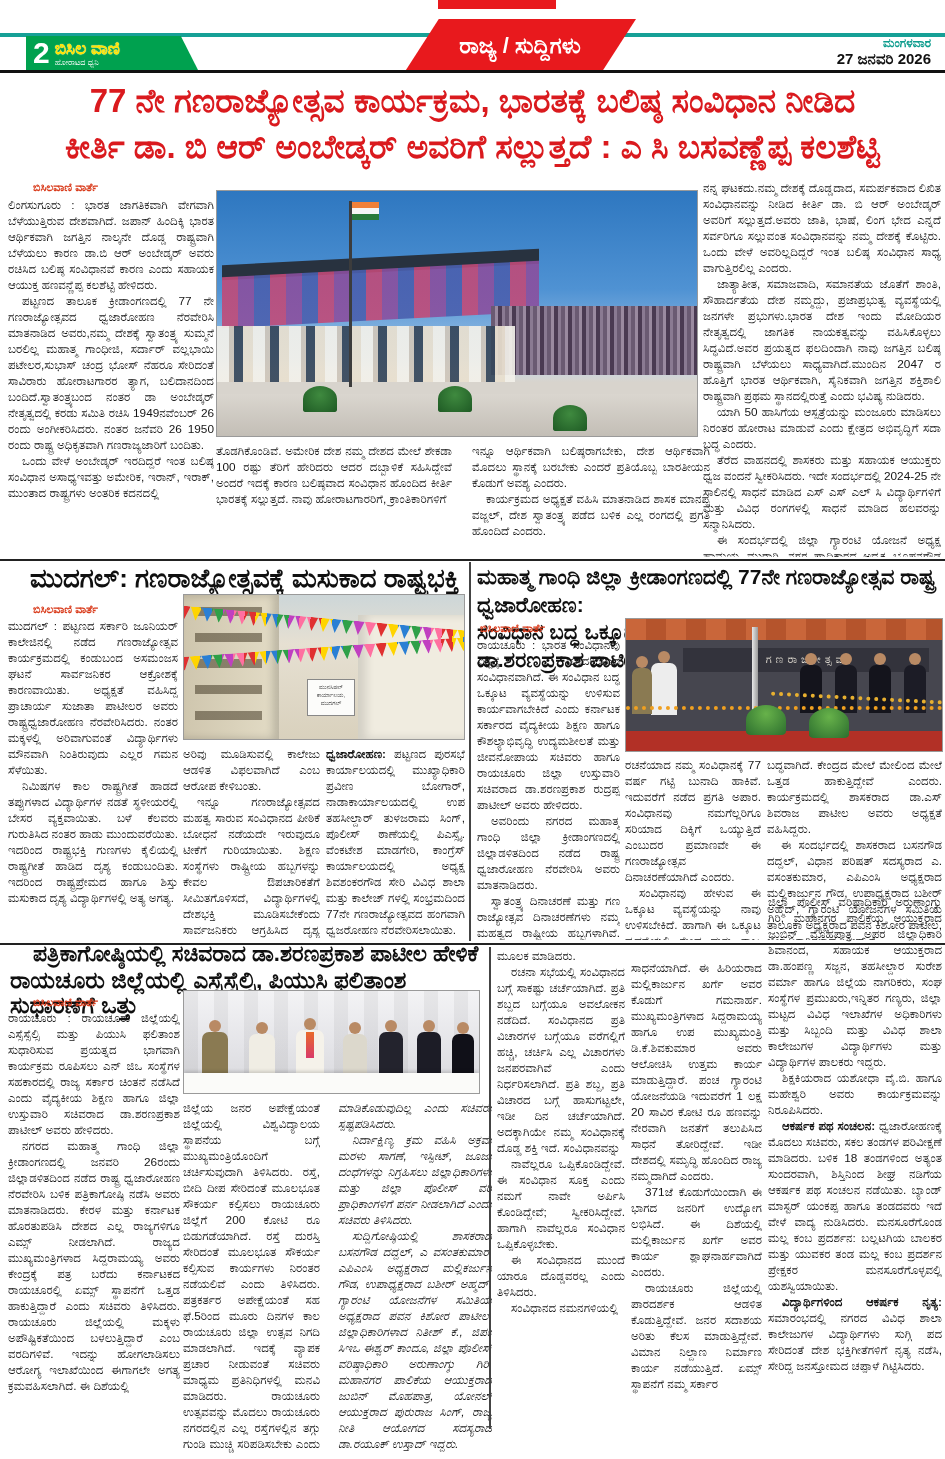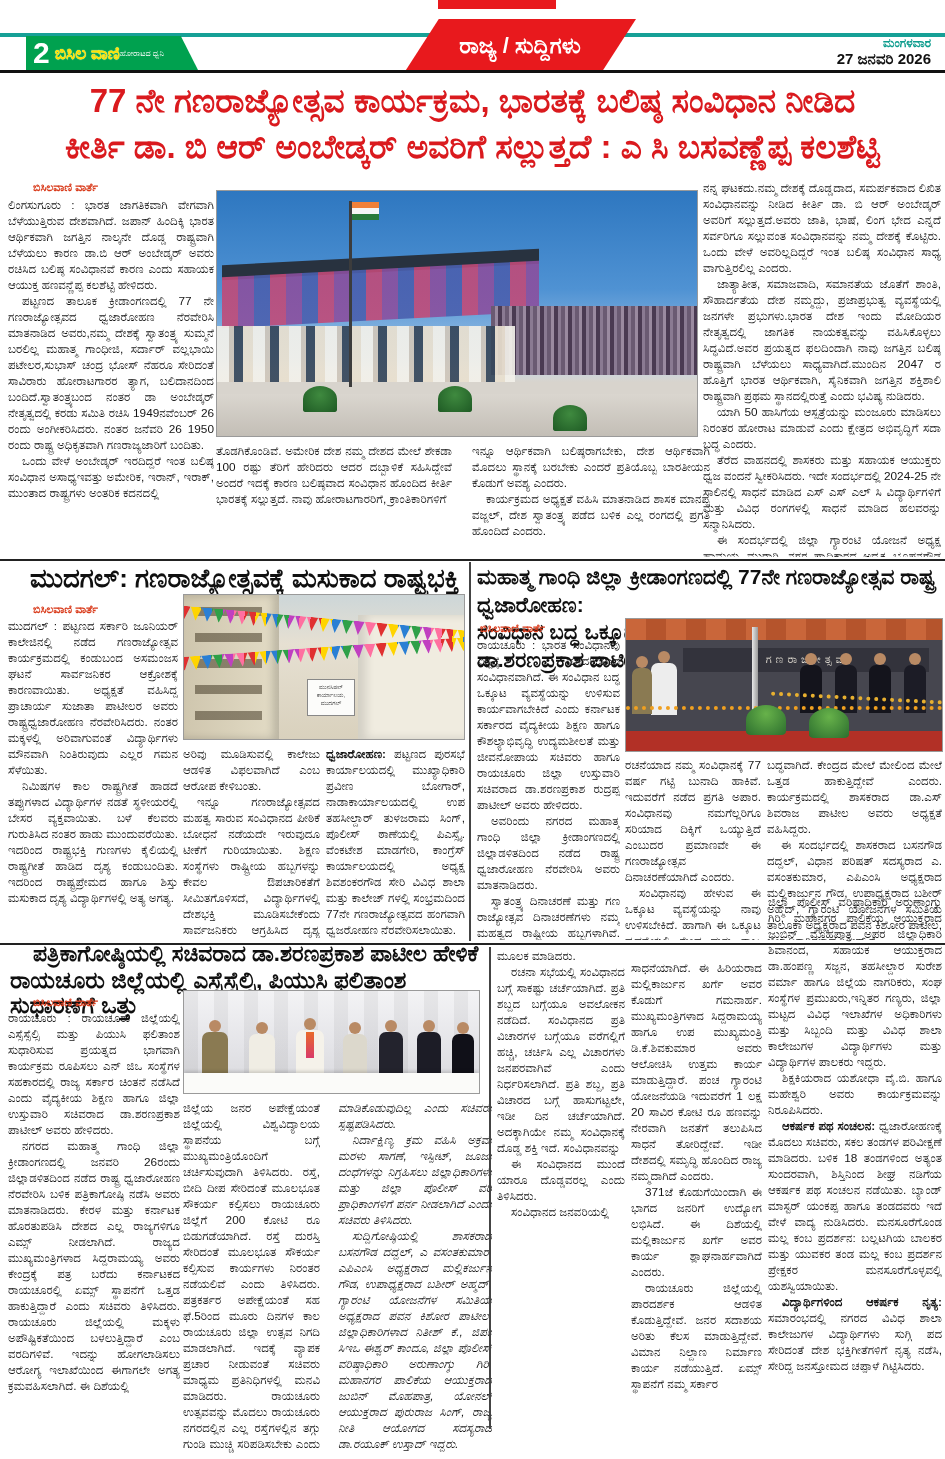--- a/index.html
+++ b/index.html
@@ -11,21 +11,21 @@
   }
   
   .teal-bar{position:absolute;left:0;top:33px;width:945px;height:4px;background:#16a096;}
   .red-sliver{position:absolute;left:438px;top:0;width:118px;height:9px;background:#e8191d;}
   .masthead-shape{
     position:absolute;left:26px;top:36px;width:172px;height:34px;background:#00a14f;
     clip-path:polygon(0 0,90% 0,100% 100%,0 100%);
     display:flex;align-items:center;padding-left:7px;gap:5px;
   }
   .page-num{font-size:30px;font-weight:bold;color:#fff;line-height:1;}
-  .mast-stack{display:flex;flex-direction:row;align-items:center;line-height:1;}
+  .mast-stack{display:flex;flex-direction:column;line-height:1;}
   .mast-title{font-size:17px;font-weight:bold;color:#ffe400;text-shadow:0 0 1px #fff;}
   .mast-tag{font-size:8px;color:#ffffff;margin-top:2px;}
   .section-banner{
     position:absolute;left:404px;top:19px;width:232px;height:54px;background:#e8191d;
     clip-path:polygon(15% 0,100% 0,85% 100%,0 100%);
     display:flex;align-items:center;justify-content:center;
   }
   .section-banner span{color:#fff;font-weight:bold;font-size:22px;}
   .dateblock{position:absolute;right:14px;top:36px;text-align:right;line-height:1.2;}
   .day{color:#0f9d8e;font-weight:bold;font-size:12px;}
@@ -299,22 +299,23 @@
       <p class="para">ಮಾಡಿಕೊಡುವುದಿಲ್ಲ ಎಂದು ಸಚಿವರು ಸ್ಪಷ್ಟಪಡಿಸಿದರು.</p>
       <p class="para">ನಿರ್ದಾಕ್ಷಿಣ್ಯ ಕ್ರಮ ವಹಿಸಿ ಅಕ್ರಮ ಮರಳು ಸಾಗಣೆ, ಇಸ್ಪೀಟ್, ಜೂಜು ದಂಧೆಗಳನ್ನು ನಿಗ್ರಹಿಸಲು ಜಿಲ್ಲಾಧಿಕಾರಿಗಳು ಮತ್ತು ಜಿಲ್ಲಾ ಪೊಲೀಸ್ ವರಿ ಪ್ರಾಧಿಕಾಂಗಳಿಗೆ ಪರ್ನ ನೀಡಲಾಗಿದೆ ಎಂದು ಸಚಿವರು ತಿಳಿಸಿದರು.</p>
       <p class="para">ಸುದ್ದಿಗೋಷ್ಠಿಯಲ್ಲಿ ಶಾಸಕರಾದ ಬಸನಗೌಡ ದದ್ದಲ್, ಎ ವಸಂತಕುಮಾರ, ಎಪಿಎಂಸಿ ಅಧ್ಯಕ್ಷರಾದ ಮಲ್ಲಿಕರ್ಜುನ ಗೌಡ, ಉಪಾಧ್ಯಕ್ಷರಾದ ಬಶೀರ್ ಅಹ್ಮದ್, ಗ್ಯಾರಂಟಿ ಯೋಜನೆಗಳ ಸಮಿತಿಯ ಅಧ್ಯಕ್ಷರಾದ ಪವನ ಕಿಶೋರ ಪಾಟೀಲ, ಜಿಲ್ಲಾಧಿಕಾರಿಗಳಾದ ನಿತೀಶ್ ಕೆ., ಜಿಪಂ ಸಿಇಒ ಈಶ್ವರ್ ಕಾಂದೂ, ಜಿಲ್ಲಾ ಪೊಲೀಸ್ ವರಿಷ್ಠಾಧಿಕಾರಿ ಅರುಣಾಂಗ್ಶು ಗಿರಿ, ಮಹಾನಗರ ಪಾಲಿಕೆಯ ಆಯುಕ್ತರಾದ ಜುಬಿನ್ ಮೊಹಪಾತ್ರ, ಯೋನಲ್ ಆಯುಕ್ತರಾದ ಪುರುರಾಜ ಸಿಂಗ್, ರಾಜ್ಯ ನೀತಿ ಆಯೋಗದ ಸದಸ್ಯರಾದ ಡಾ.ರಯೂಕ್ ಉಸ್ತಾದ್ ಇದ್ದರು.</p>
     </div>
 
   <div class="vr" style="left:489px;top:947px;height:482px;"></div>
 
   <div class="col" style="left:497px;top:948px;width:128px;height:508px;">
       <p class="para">ಮೂಲಕ ಮಾಡಿದರು.</p>
       <p class="para">ರಚನಾ ಸಭೆಯಲ್ಲಿ ಸಂವಿಧಾನದ ಬಗ್ಗೆ ಸಾಕಷ್ಟು ಚರ್ಚೆಯಾಗಿದೆ. ಪ್ರತಿ ಶಬ್ದದ ಬಗ್ಗೆಯೂ ಅವಲೋಕನ ನಡೆದಿದೆ. ಸಂವಿಧಾನದ ಪ್ರತಿ ವಿಚಾರಗಳ ಬಗ್ಗೆಯೂ ವರೆಗಲ್ಲಿಗೆ ಹಚ್ಚಿ, ಚರ್ಚಿಸಿ ಎಲ್ಲ ವಿಚಾರಗಳು ಜನಪರವಾಗಿವೆ ಎಂದು ನಿರ್ಧರಿಸಲಾಗಿದೆ. ಪ್ರತಿ ಶಬ್ದ, ಪ್ರತಿ ವಿಚಾರದ ಬಗ್ಗೆ ಹಾಸುಗಟ್ಟಲೇ, ಇಡೀ ದಿನ ಚರ್ಚೆಯಾಗಿದೆ. ಅದಕ್ಕಾಗಿಯೇ ನಮ್ಮ ಸಂವಿಧಾನಕ್ಕೆ ದೊಡ್ಡ ಶಕ್ತಿ ಇದೆ. ಸಂವಿಧಾನವನ್ನು</p>
+      <p class="para">ನಾವೆಲ್ಲರೂ ಒಪ್ಪಿಕೊಂಡಿದ್ದೇವೆ. ಈ ಸಂವಿಧಾನ ಸೂಕ್ತ ಎಂದು ನಮಗೆ ನಾವೇ ಅರ್ಪಿಸಿ ಕೊಂಡಿದ್ದೇವೆ; ಸ್ವೀಕರಿಸಿದ್ದೇವೆ. ಹಾಗಾಗಿ ನಾವೆಲ್ಲರೂ ಸಂವಿಧಾನ ಒಪ್ಪಿಕೊಳ್ಳಬೇಕು.</p>
       <p class="para">ಈ ಸಂವಿಧಾನದ ಮುಂದೆ ಯಾರೂ ದೊಡ್ಡವರಲ್ಲ ಎಂದು ತಿಳಿಸಿದರು.</p>
-      <p class="para">ಸಂವಿಧಾನದ ಜನವರಿಯಲ್ಲಿ</p>
+      <p class="para">ಸಂವಿಧಾನದ ನಮನಗಳಿಯಲ್ಲಿ</p>
     </div>
   <div class="col" style="left:631px;top:948px;width:131px;height:508px;margin-top:12px;">
       <p class="para">ಸಾಧನೆಯಾಗಿದೆ. ಈ ಹಿರಿಯರಾದ ಮಲ್ಲಿಕಾರ್ಜುನ ಖರ್ಗೆ ಅವರ ಕೊಡುಗೆ ಗಮನಾರ್ಹ. ಮುಖ್ಯಮಂತ್ರಿಗಳಾದ ಸಿದ್ದರಾಮಯ್ಯ ಹಾಗೂ ಉಪ ಮುಖ್ಯಮಂತ್ರಿ ಡಿ.ಕೆ.ಶಿವಕುಮಾರ ಅವರು ಆಲೋಚಿಸಿ ಉತ್ತಮ ಕಾರ್ಯ ಮಾಡುತ್ತಿದ್ದಾರೆ. ಪಂಚ ಗ್ಯಾರಂಟಿ ಯೋಜನೆಯಡಿ ಇದುವರೆಗೆ 1 ಲಕ್ಷ 20 ಸಾವಿರ ಕೋಟಿ ರೂ ಹಣವನ್ನು ನೇರವಾಗಿ ಜನತೆಗೆ ತಲುಪಿಸಿದ ಸಾಧನೆ ತೋರಿದ್ದೇವೆ. ಇಡೀ ದೇಶದಲ್ಲಿ ಸಮೃದ್ಧಿ ಹೊಂದಿದ ರಾಜ್ಯ ನಮ್ಮದಾಗಿದೆ ಎಂದರು.</p>
       <p class="para">371ಜೆ ಕೊಡುಗೆಯಿಂದಾಗಿ ಈ ಭಾಗದ ಜನರಿಗೆ ಉದ್ಯೋಗ ಲಭಿಸಿದೆ. ಈ ದಿಶೆಯಲ್ಲಿ ಮಲ್ಲಿಕಾರ್ಜುನ ಖರ್ಗೆ ಅವರ ಕಾರ್ಯ ಶ್ಲಾಘನಾರ್ಹವಾಗಿದೆ ಎಂದರು.</p>
       <p class="para">ರಾಯಚೂರು ಜಿಲ್ಲೆಯಲ್ಲಿ ಪಾರದರ್ಶಕ ಆಡಳಿತ ಕೊಡುತ್ತಿದ್ದೇವೆ. ಜನರ ಸದಾಶಯ ಅರಿತು ಕೆಲಸ ಮಾಡುತ್ತಿದ್ದೇವೆ. ವಿಮಾನ ನಿಲ್ದಾಣ ನಿರ್ಮಾಣ ಕಾರ್ಯ ನಡೆಯುತ್ತಿದೆ. ಏಮ್ಸ್ ಸ್ಥಾಪನೆಗೆ ನಮ್ಮ ಸರ್ಕಾರ</p>
     </div>
   <div class="col" style="left:768px;top:894px;width:174px;height:482px;">
     <div>
         <p class="para">ಜಿಲ್ಲಾ ಪೊಲೀಸ್ ವರಿಷ್ಠಾಧಿಕಾರಿ ಅರುಣಾಂಗ್ಶು ಗಿರಿ, ಮಹಾನಗರ ಪಾಲಿಕೆಯ ಆಯುಕ್ತರಾದ ಜುಬಿನ್ ಮೊಹಪಾತ್ರ ಅಪರ ಜಿಲ್ಲಾಧಿಕಾರಿ ಶಿವಾನಂದ, ಸಹಾಯಕ ಆಯುಕ್ತರಾದ ಡಾ.ಹಂಪಣ್ಣ ಸಜ್ಜನ, ತಹಸೀಲ್ದಾರ ಸುರೇಶ ವರ್ಮಾ ಹಾಗೂ ಜಿಲ್ಲೆಯ ನಾಗರಿಕರು, ಸಂಘ ಸಂಸ್ಥೆಗಳ ಪ್ರಮುಖರು,ಇನ್ನಿತರ ಗಣ್ಯರು, ಜಿಲ್ಲಾ ಮಟ್ಟದ ವಿವಿಧ ಇಲಾಖೆಗಳ ಅಧಿಕಾರಿಗಳು ಮತ್ತು ಸಿಬ್ಬಂದಿ ಮತ್ತು ವಿವಿಧ ಶಾಲಾ ಕಾಲೇಜುಗಳ ವಿದ್ಯಾರ್ಥಿಗಳು ಮತ್ತು ವಿದ್ಯಾರ್ಥಿಗಳ ಪಾಲಕರು ಇದ್ದರು.</p>
         <p class="para">ಶಿಕ್ಷಕಿಯರಾದ ಯಶೋಧಾ ವೈ.ಬಿ. ಹಾಗೂ ಮಹೇಶ್ವರಿ ಅವರು ಕಾರ್ಯಕ್ರಮವನ್ನು ನಿರೂಪಿಸಿದರು.</p>

